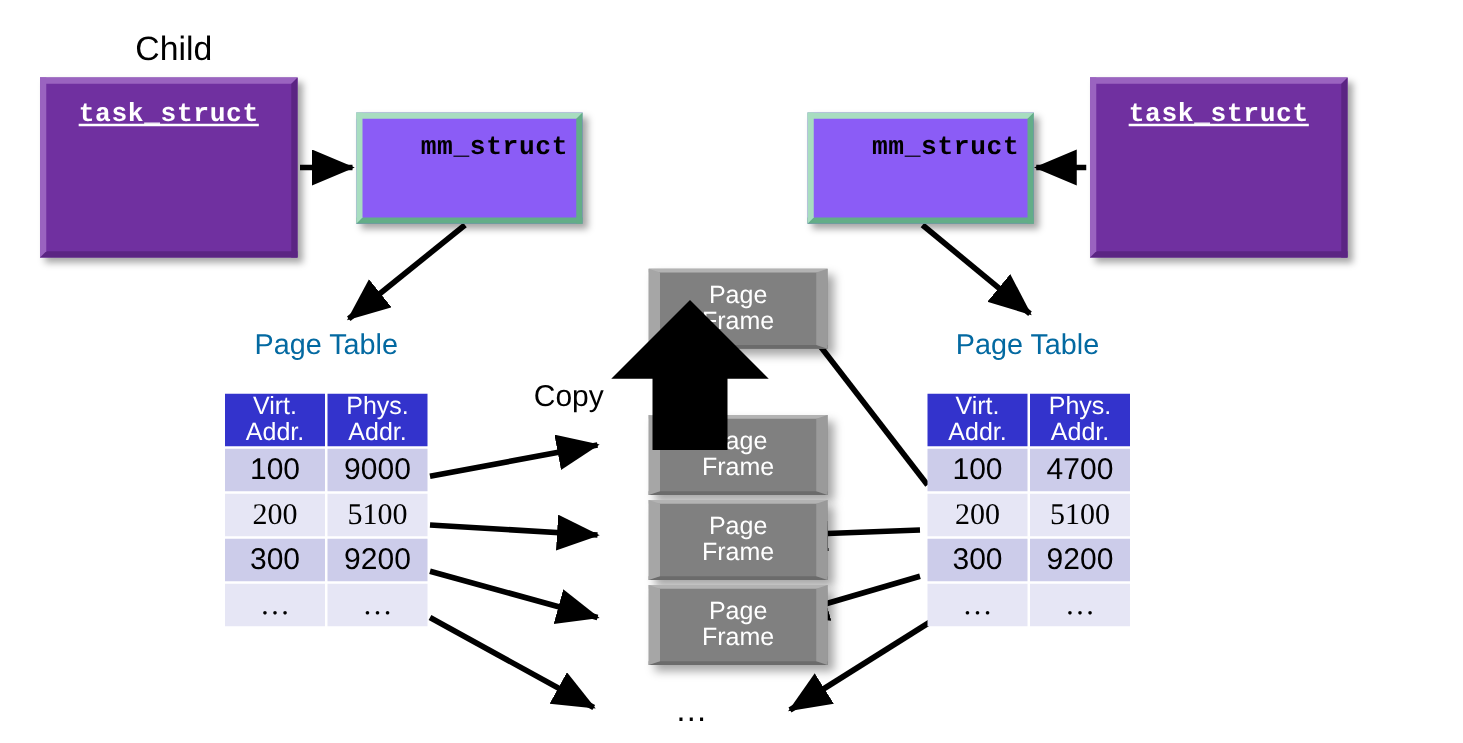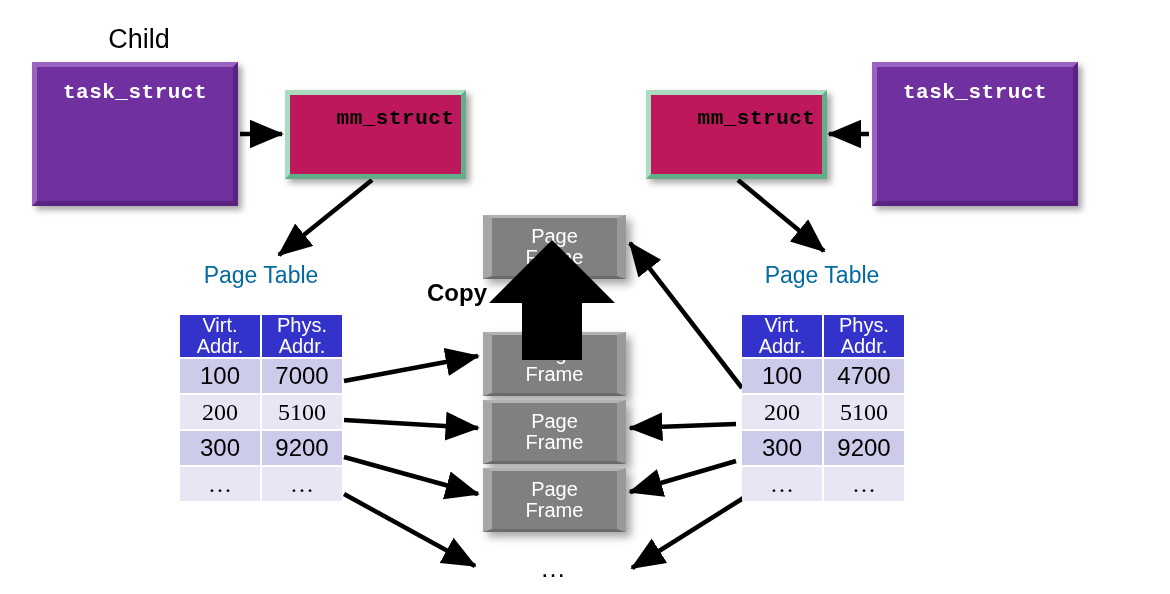--- a/index.html
+++ b/index.html
@@ -49,23 +49,24 @@
   .box3d .lbl { position: relative; z-index: 3; }
 
   .box-task {
     background: #7030a0;
     color: #ffffff;
     border-top: 5px solid #9a63c0;
     border-left: 5px solid #9a63c0;
     border-right: 5px solid #5b2483;
     border-bottom: 5px solid #5b2483;
     padding-top: 14px;
+    text-decoration: underline;
   }
   .box-mm {
-    background: #be185d;
+    background: #8b5cf6;
     color: #000000;
     border-top: 5px solid #a8ddc0;
     border-left: 5px solid #a8ddc0;
     border-right: 5px solid #63ad88;
     border-bottom: 5px solid #63ad88;
     padding-top: 12px;
     padding-left: 40px;
   }
 
   
@@ -80,20 +81,21 @@
     text-align: center;
     display: flex;
     flex-direction: column;
     align-items: center;
     justify-content: center;
     border-top: 3px solid #b3b3b3;
     border-left: 9px solid #a6a6a6;
     border-right: 9px solid #9a9a9a;
     border-bottom: 3px solid #6b6b6b;
     filter: drop-shadow(5px 5px 4px rgba(0,0,0,0.35));
+    margin-left: 36px;
   }
   .pageframe .pf-line { display: block; position: relative; z-index: 3;}
 
   
   .table-title {
     position: absolute;
     font-family: "Liberation Sans", sans-serif;
     font-size: 23px;
     color: #0369a1;
     text-align: center;
@@ -201,21 +203,21 @@
         </th>
         <th>
           <span>Phys.</span><br>
           <span>Addr.</span>
         </th>
       </tr>
     </thead>
     <tbody>
       <tr class="odd">
         <td>100</td>
-        <td>7000</td>
+        <td>9000</td>
       </tr>
       <tr class="even">
         <td>200</td>
         <td>5100</td>
       </tr>
       <tr class="odd">
         <td>300</td>
         <td>9200</td>
       </tr>
       <tr class="even">
@@ -286,17 +288,17 @@
 
   <div class="pageframe" style="left:483px; top:468px; width:143px; height:64px;">
     <span class="pf-line">Page</span>
     <span class="pf-line">Frame</span>
   </div>
 
   <svg id="copy-arrow" width="130" height="120" viewBox="0 0 130 120" xmlns="http://www.w3.org/2000/svg">
     <polygon points="65,0 128,63 95,63 95,120 35,120 35,63 2,63" fill="#000000"></polygon>
   </svg>
 
-  <div class="plain-label" style="left:427px; top:279px;font-weight:bold;">Copy</div>
+  <div class="plain-label" style="left:427px; top:304px;">Copy</div>
 
   <div class="ellipsis-label" style="left:540px; top:553px;">…</div>
 
 </div>
 
 </body></html>

